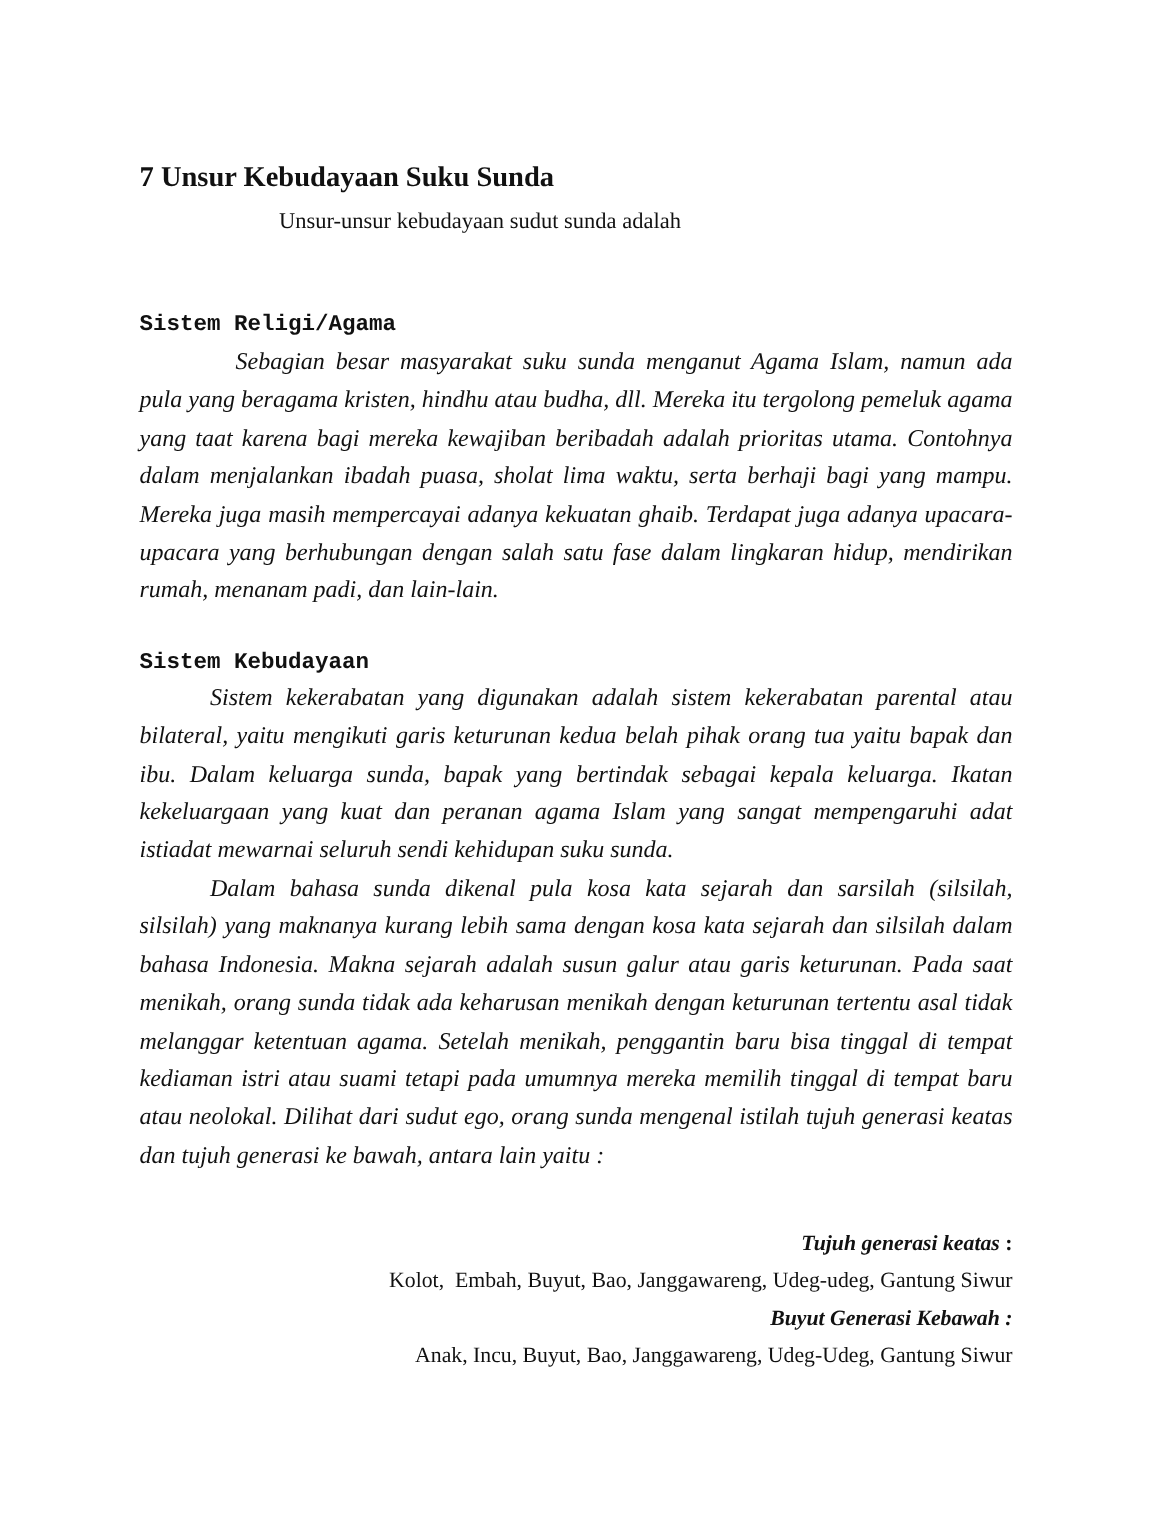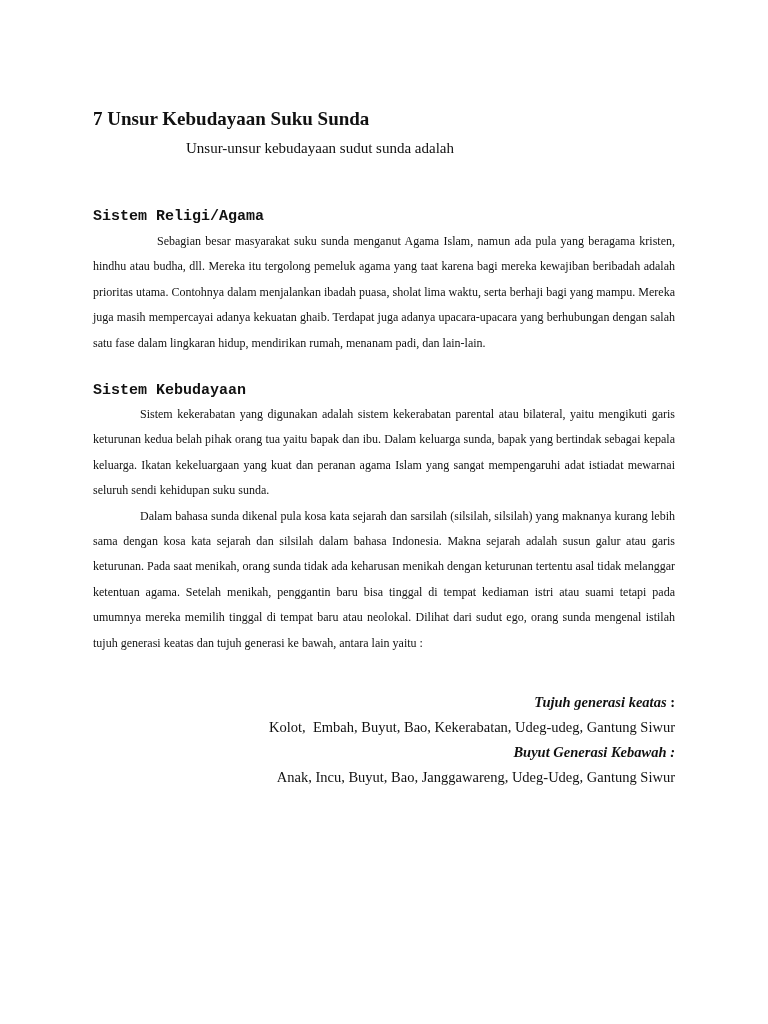--- a/index.html
+++ b/index.html
@@ -34,24 +34,25 @@
     margin: 6px 0 0 93px;
   }
   .section-heading {
     font-size: 15px;
     font-weight: bold;
     line-height: 20px;
     margin: 0;
     font-family: Liberation Mono, monospace;
   }
   .para {
-    font-size: 12px;
+    font-size: 16px;
     line-height: 25.4px;
     text-align: justify;
     margin: 0;
+    font-style: italic;
   }
   .indent-wide { text-indent: 64px; }
   .indent-std { text-indent: 47px; }
   .list-block {
     margin-left: 47px;
     font-size: 14.5px;
     line-height: 25px;
   }
   .list-label {
     font-weight: bold;
@@ -73,20 +74,20 @@
 
   <section style="margin-top:25px;">
     <h2 class="section-heading">Sistem Kebudayaan</h2>
     <p class="para indent-std" style="margin-top:1px;">Sistem kekerabatan yang digunakan adalah sistem kekerabatan parental atau bilateral, yaitu mengikuti garis keturunan kedua belah pihak orang tua yaitu bapak dan ibu. Dalam keluarga sunda, bapak yang bertindak sebagai kepala keluarga. Ikatan kekeluargaan yang kuat dan peranan agama Islam yang sangat mempengaruhi adat istiadat mewarnai seluruh sendi kehidupan suku sunda.</p>
     <p class="para indent-std">Dalam bahasa sunda dikenal pula kosa kata sejarah dan sarsilah (silsilah, silsilah) yang maknanya kurang lebih sama dengan kosa kata sejarah dan silsilah dalam bahasa Indonesia. Makna sejarah adalah susun galur atau garis keturunan. Pada saat menikah, orang sunda tidak ada keharusan menikah dengan keturunan tertentu asal tidak melanggar ketentuan agama. Setelah menikah, penggantin baru bisa tinggal di tempat kediaman istri atau suami tetapi pada umumnya mereka memilih tinggal di tempat baru atau neolokal. Dilihat dari sudut ego, orang sunda mengenal istilah tujuh generasi keatas dan tujuh generasi ke bawah, antara lain yaitu :</p>
 
     <div class="list-block" style="margin-top:34px;text-align:right;">
       <div>
         <span class="list-label">Tujuh generasi keatas</span><span class="list-colon"> :</span>
       </div>
-      <div style="white-space:pre;">Kolot,  Embah, Buyut, Bao, Kekerabatan, Udeg-udeg, Gantung Siwur</div>
+      <div style="white-space:pre;">Kolot,  Embah, Buyut, Bao, Janggawareng, Udeg-udeg, Gantung Siwur</div>
       <div>
         <span class="list-label">Buyut Generasi Kebawah :</span>
       </div>
       <div>Anak, Incu, Buyut, Bao, Janggawareng, Udeg-Udeg, Gantung Siwur</div>
     </div>
   </section>
 </div>
 
 </body></html>

